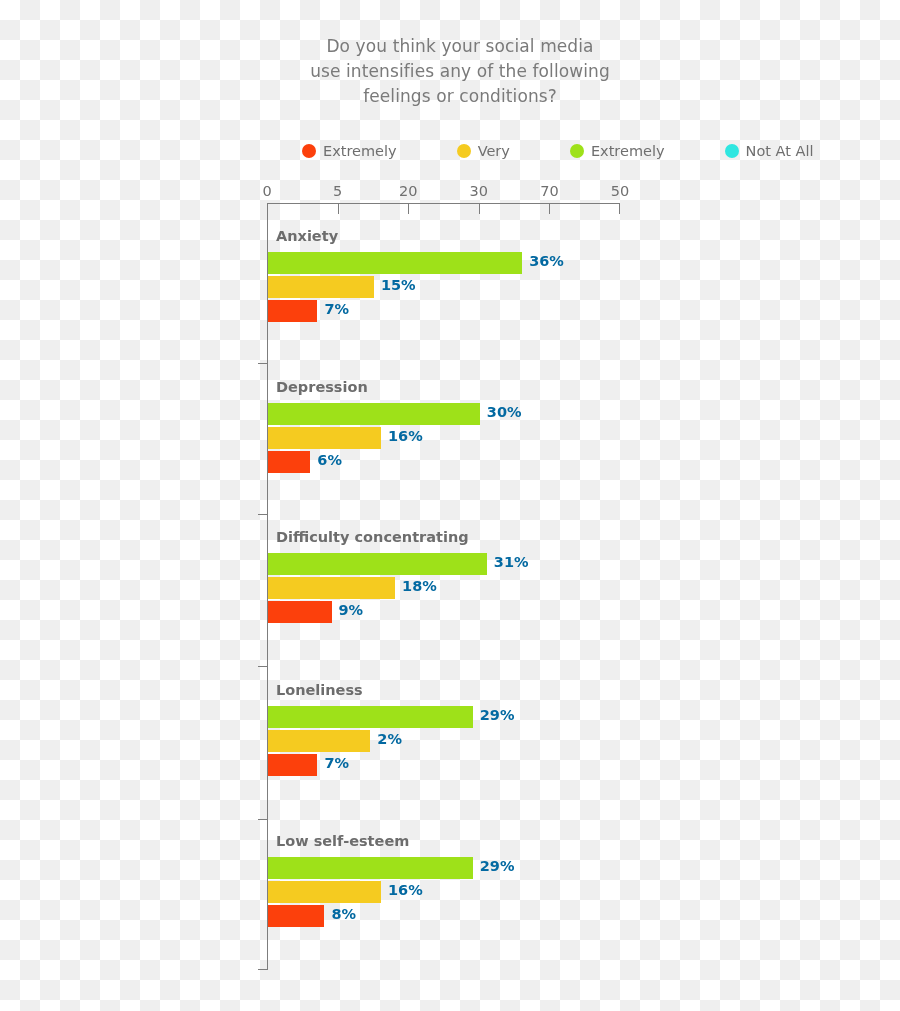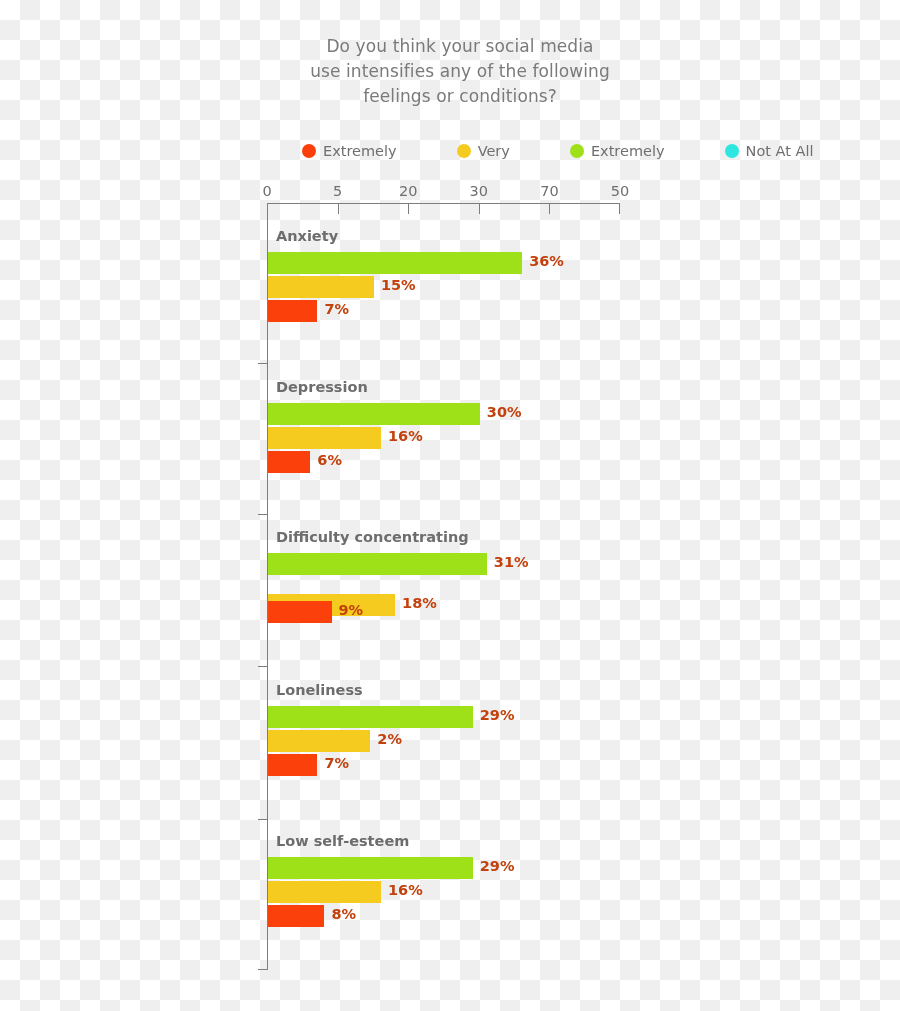--- a/index.html
+++ b/index.html
@@ -151,21 +151,21 @@
   .bar {
     position: absolute;
     left: 0;
     top: 0;
     height: 22px;
   }
   .bar-value {
     position: absolute;
     top: 1px;
     font-size: 14.5px;
-    color: #c2410c;
+    color: #0369a1;
     font-weight: bold;
     white-space: nowrap;
   }
 </style>
 </head>
 <body>
 
 <div class="chart-root">
 
   <div class="chart-title">Do you think your social media
@@ -238,21 +238,21 @@
           <div class="bar" style="width: 42.36px; background: rgb(252, 64, 12);"></div>
           <div class="bar-value" style="left: 49.36px;">6%</div>
         </div>
       </div>
       <div class="group" style="top: 326px; height: 96px;">
         <div class="group-label">Difficulty concentrating</div>
         <div class="bar-row" style="top: 24px; width: 353px; text-decoration: underline;">
           <div class="bar" style="width: 218.86px; background: rgb(158, 225, 25);"></div>
           <div class="bar-value" style="left: 225.86px;">31%</div>
         </div>
-        <div class="bar-row" style="top: 65px; width: 353px; text-align: right;">
+        <div class="bar-row" style="top: 48px; width: 353px; text-align: right;">
           <div class="bar" style="width: 127.08px; background: rgb(245, 203, 32);"></div>
           <div class="bar-value" style="left: 134.08px;">18%</div>
         </div>
         <div class="bar-row" style="top: 72px; width: 353px;">
           <div class="bar" style="width: 63.54px; background: rgb(252, 64, 12);"></div>
           <div class="bar-value" style="left: 70.54px;">9%</div>
         </div>
       </div>
       <div class="group" style="top: 479px; height: 96px;">
         <div class="group-label">Loneliness</div>

